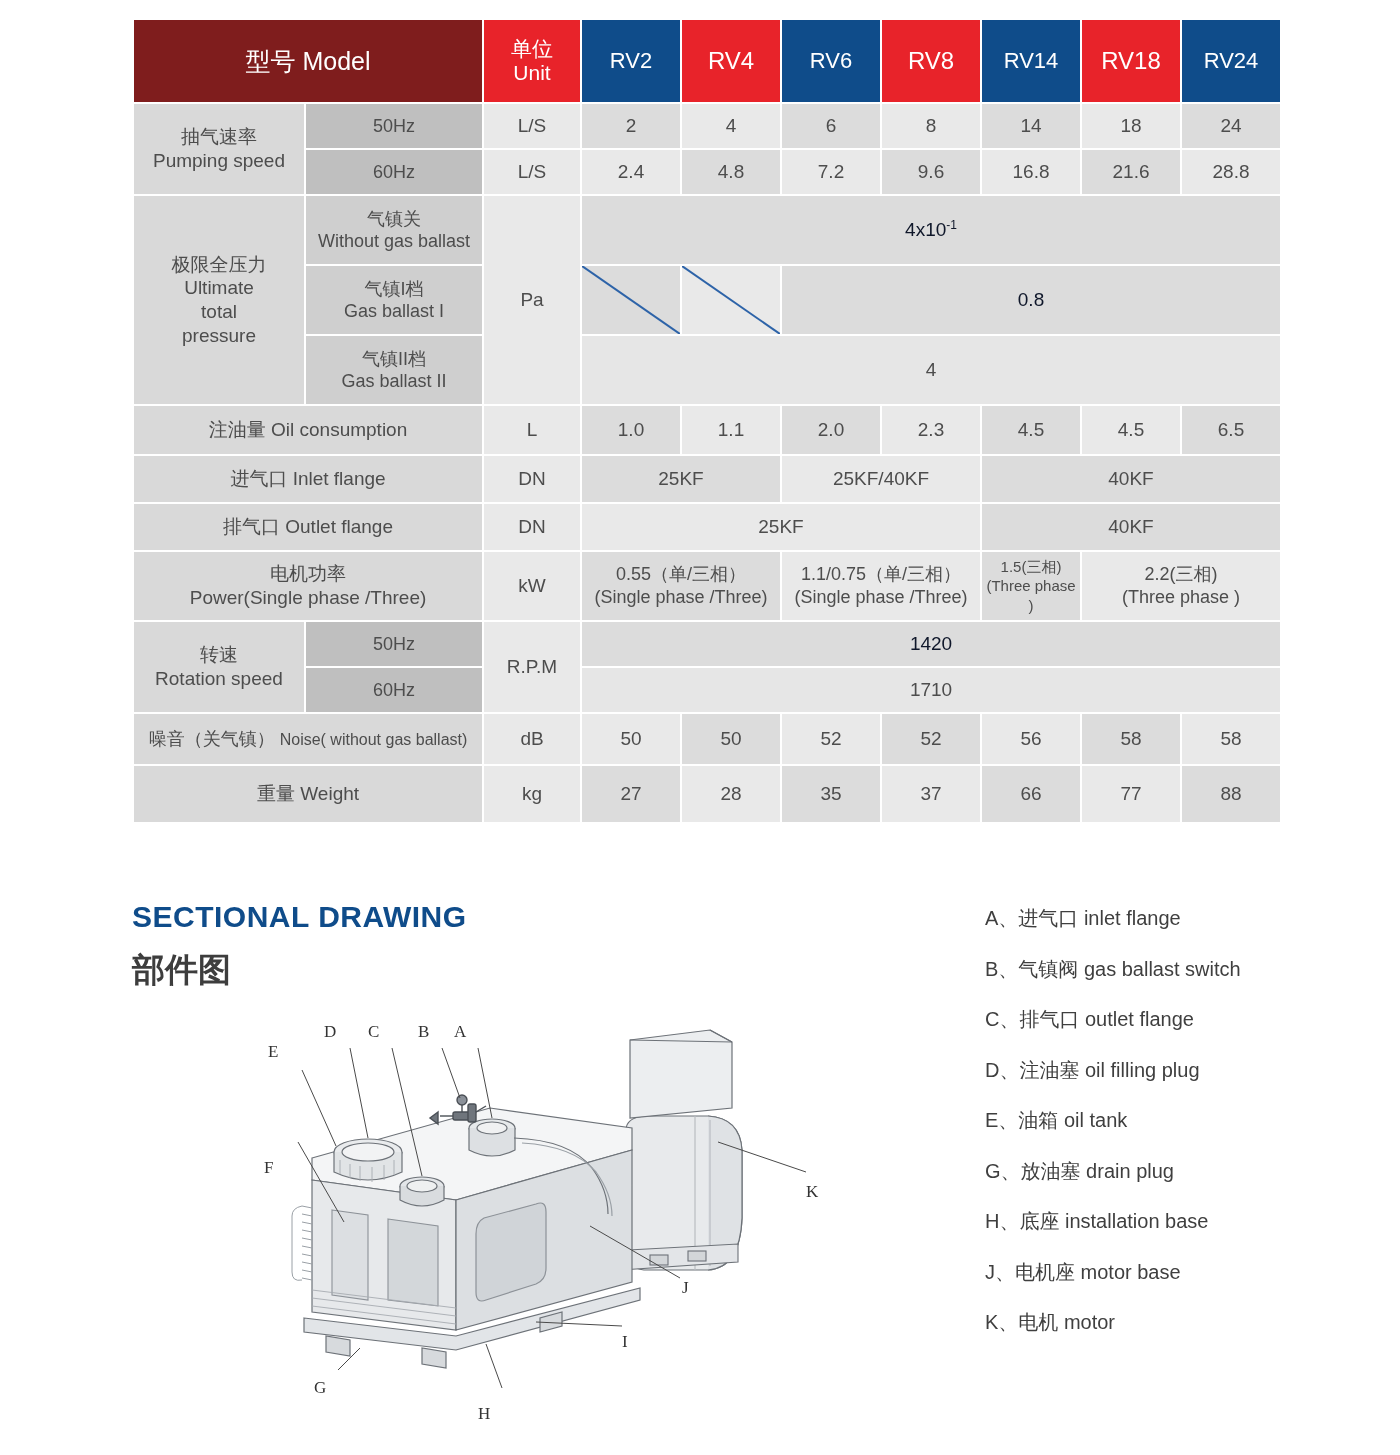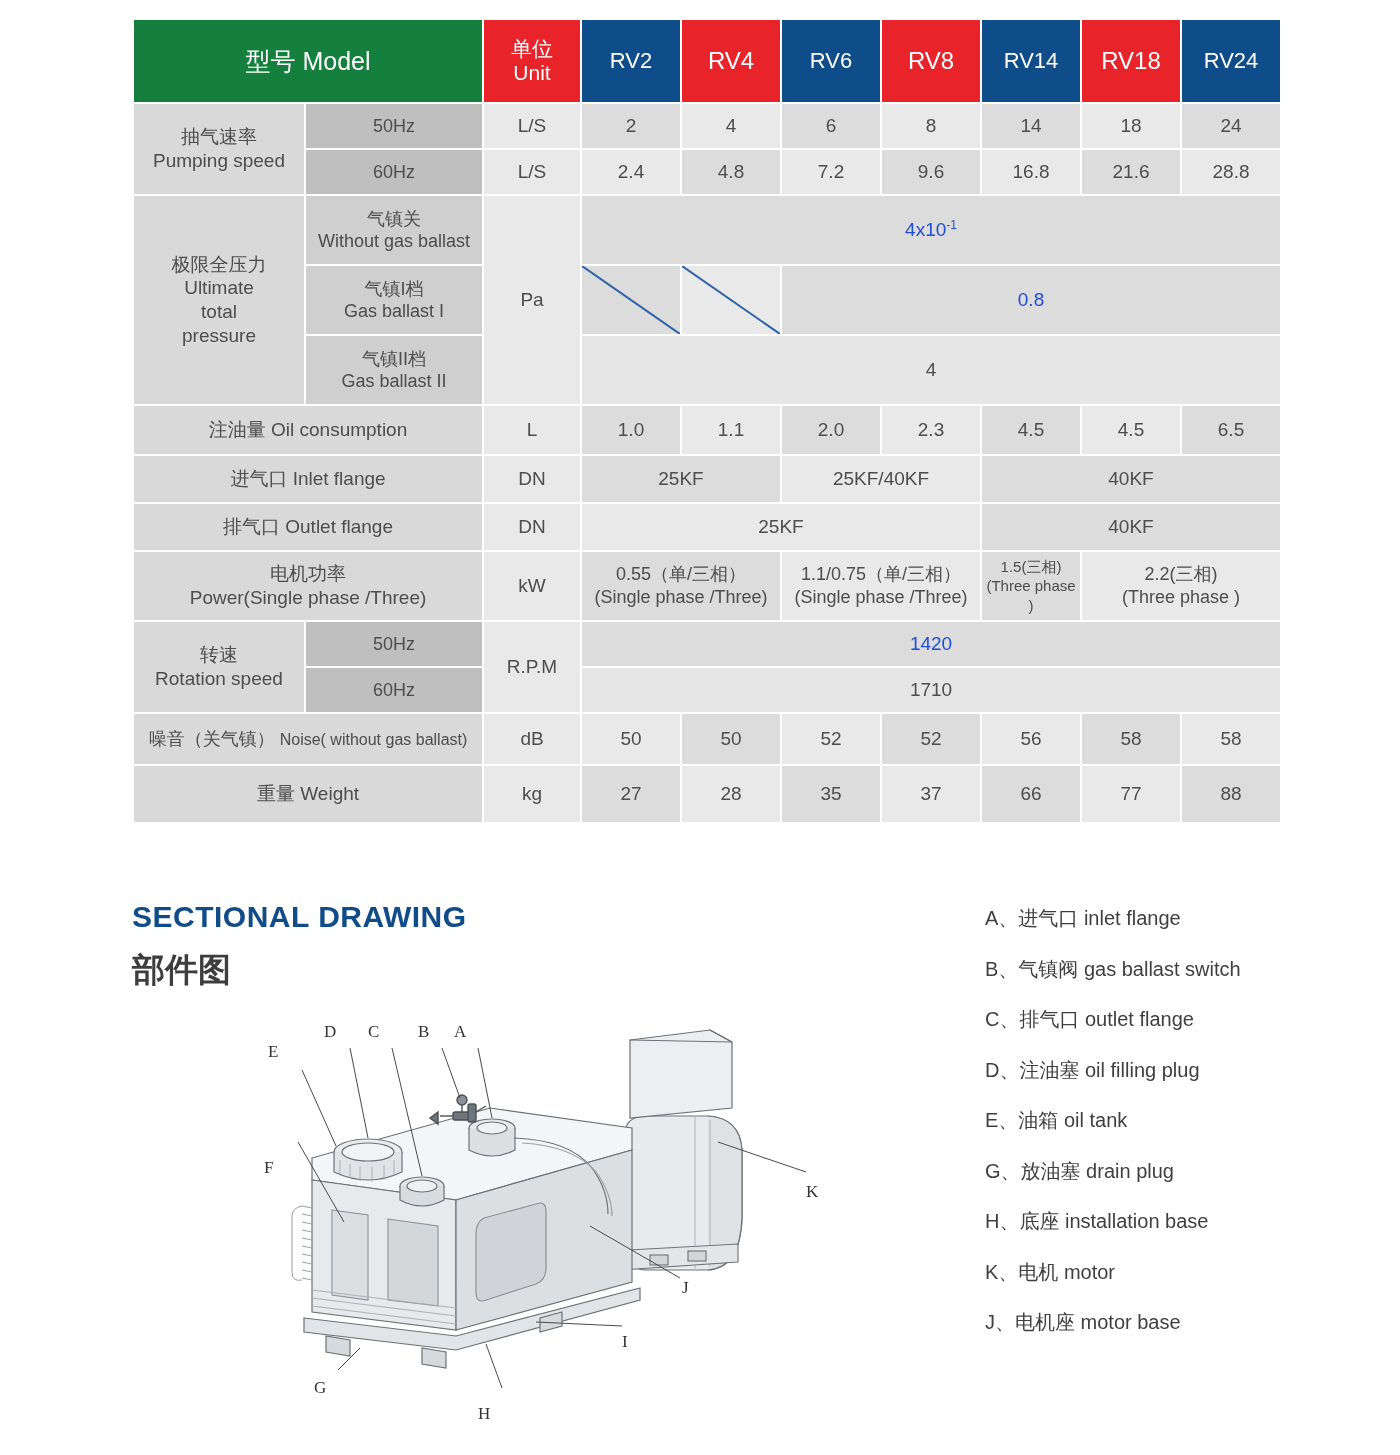--- a/index.html
+++ b/index.html
@@ -29,21 +29,21 @@
     table-layout: fixed;
   }
   table.spec td, table.spec th {
     border: 2px solid #ffffff;
     text-align: center;
     vertical-align: middle;
     font-weight: normal;
     padding: 0;
   }
   .hdr-model {
-    background: #15803d;
+    background: #7f1d1d;
     color: #ffffff;
     font-size: 25px;
     height: 82px;
   }
   .hdr-unit {
     background: #e8232a;
     color: #ffffff;
     font-size: 21px;
     line-height: 1.15;
     height: 82px;
@@ -88,21 +88,21 @@
     color: #4d4d4d;
     font-size: 19px;
   }
   .val-alt {
     background: #e9e9e9;
     color: #4d4d4d;
     font-size: 19px;
   }
   .val-wide {
     background: #dcdcdc;
-    color: #1d4ed8;
+    color: #0f172a;
     font-size: 19px;
     margin-top: 36px;
   }
   .val-wide-alt {
     background: #e6e6e6;
     color: #4d4d4d;
     font-size: 19px;
   }
   .two-line {
     font-size: 18px;
@@ -525,15 +525,15 @@
 <div class="callout" style="left:806px; top:1182px;">K</div>
 
 <div class="legend">
   <div class="legend-item">A、进气口 inlet flange</div>
   <div class="legend-item">B、气镇阀 gas ballast switch</div>
   <div class="legend-item">C、排气口  outlet flange</div>
   <div class="legend-item">D、注油塞 oil filling plug</div>
   <div class="legend-item">E、油箱  oil tank</div>
   <div class="legend-item">G、放油塞 drain plug</div>
   <div class="legend-item">H、底座  installation base</div>
+  <div class="legend-item">J、电机座 motor base</div>
   <div class="legend-item">K、电机 motor</div>
-  <div class="legend-item">J、电机座 motor base</div>
 </div>
 
 </body></html>

